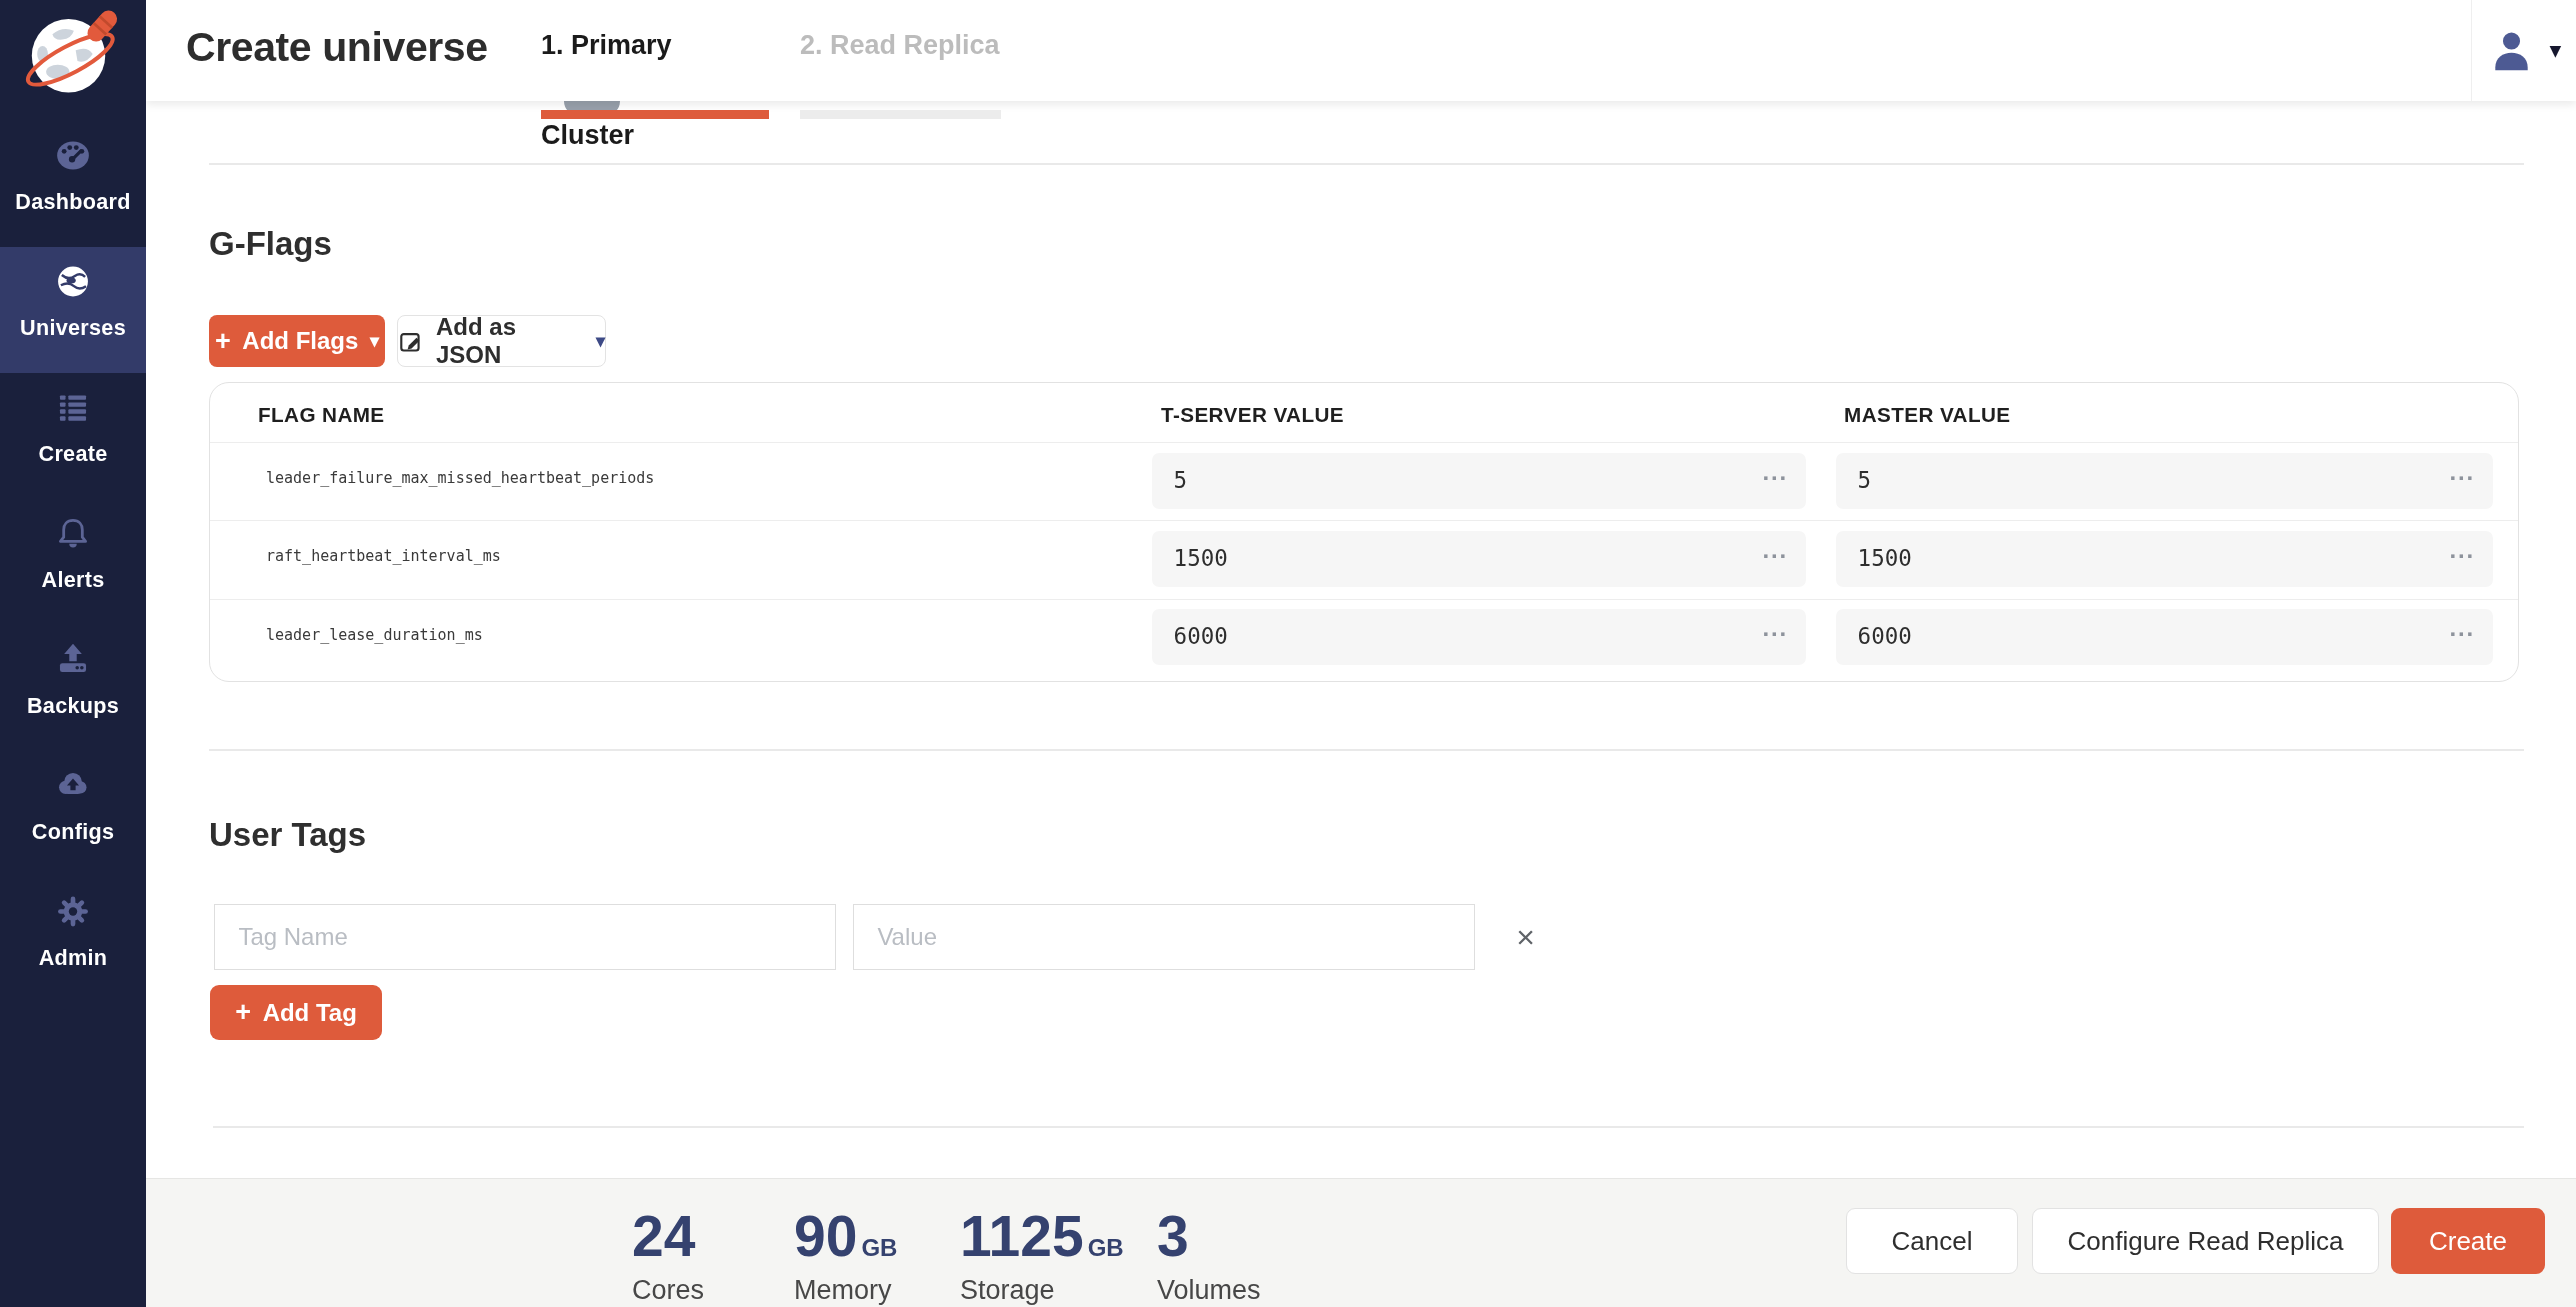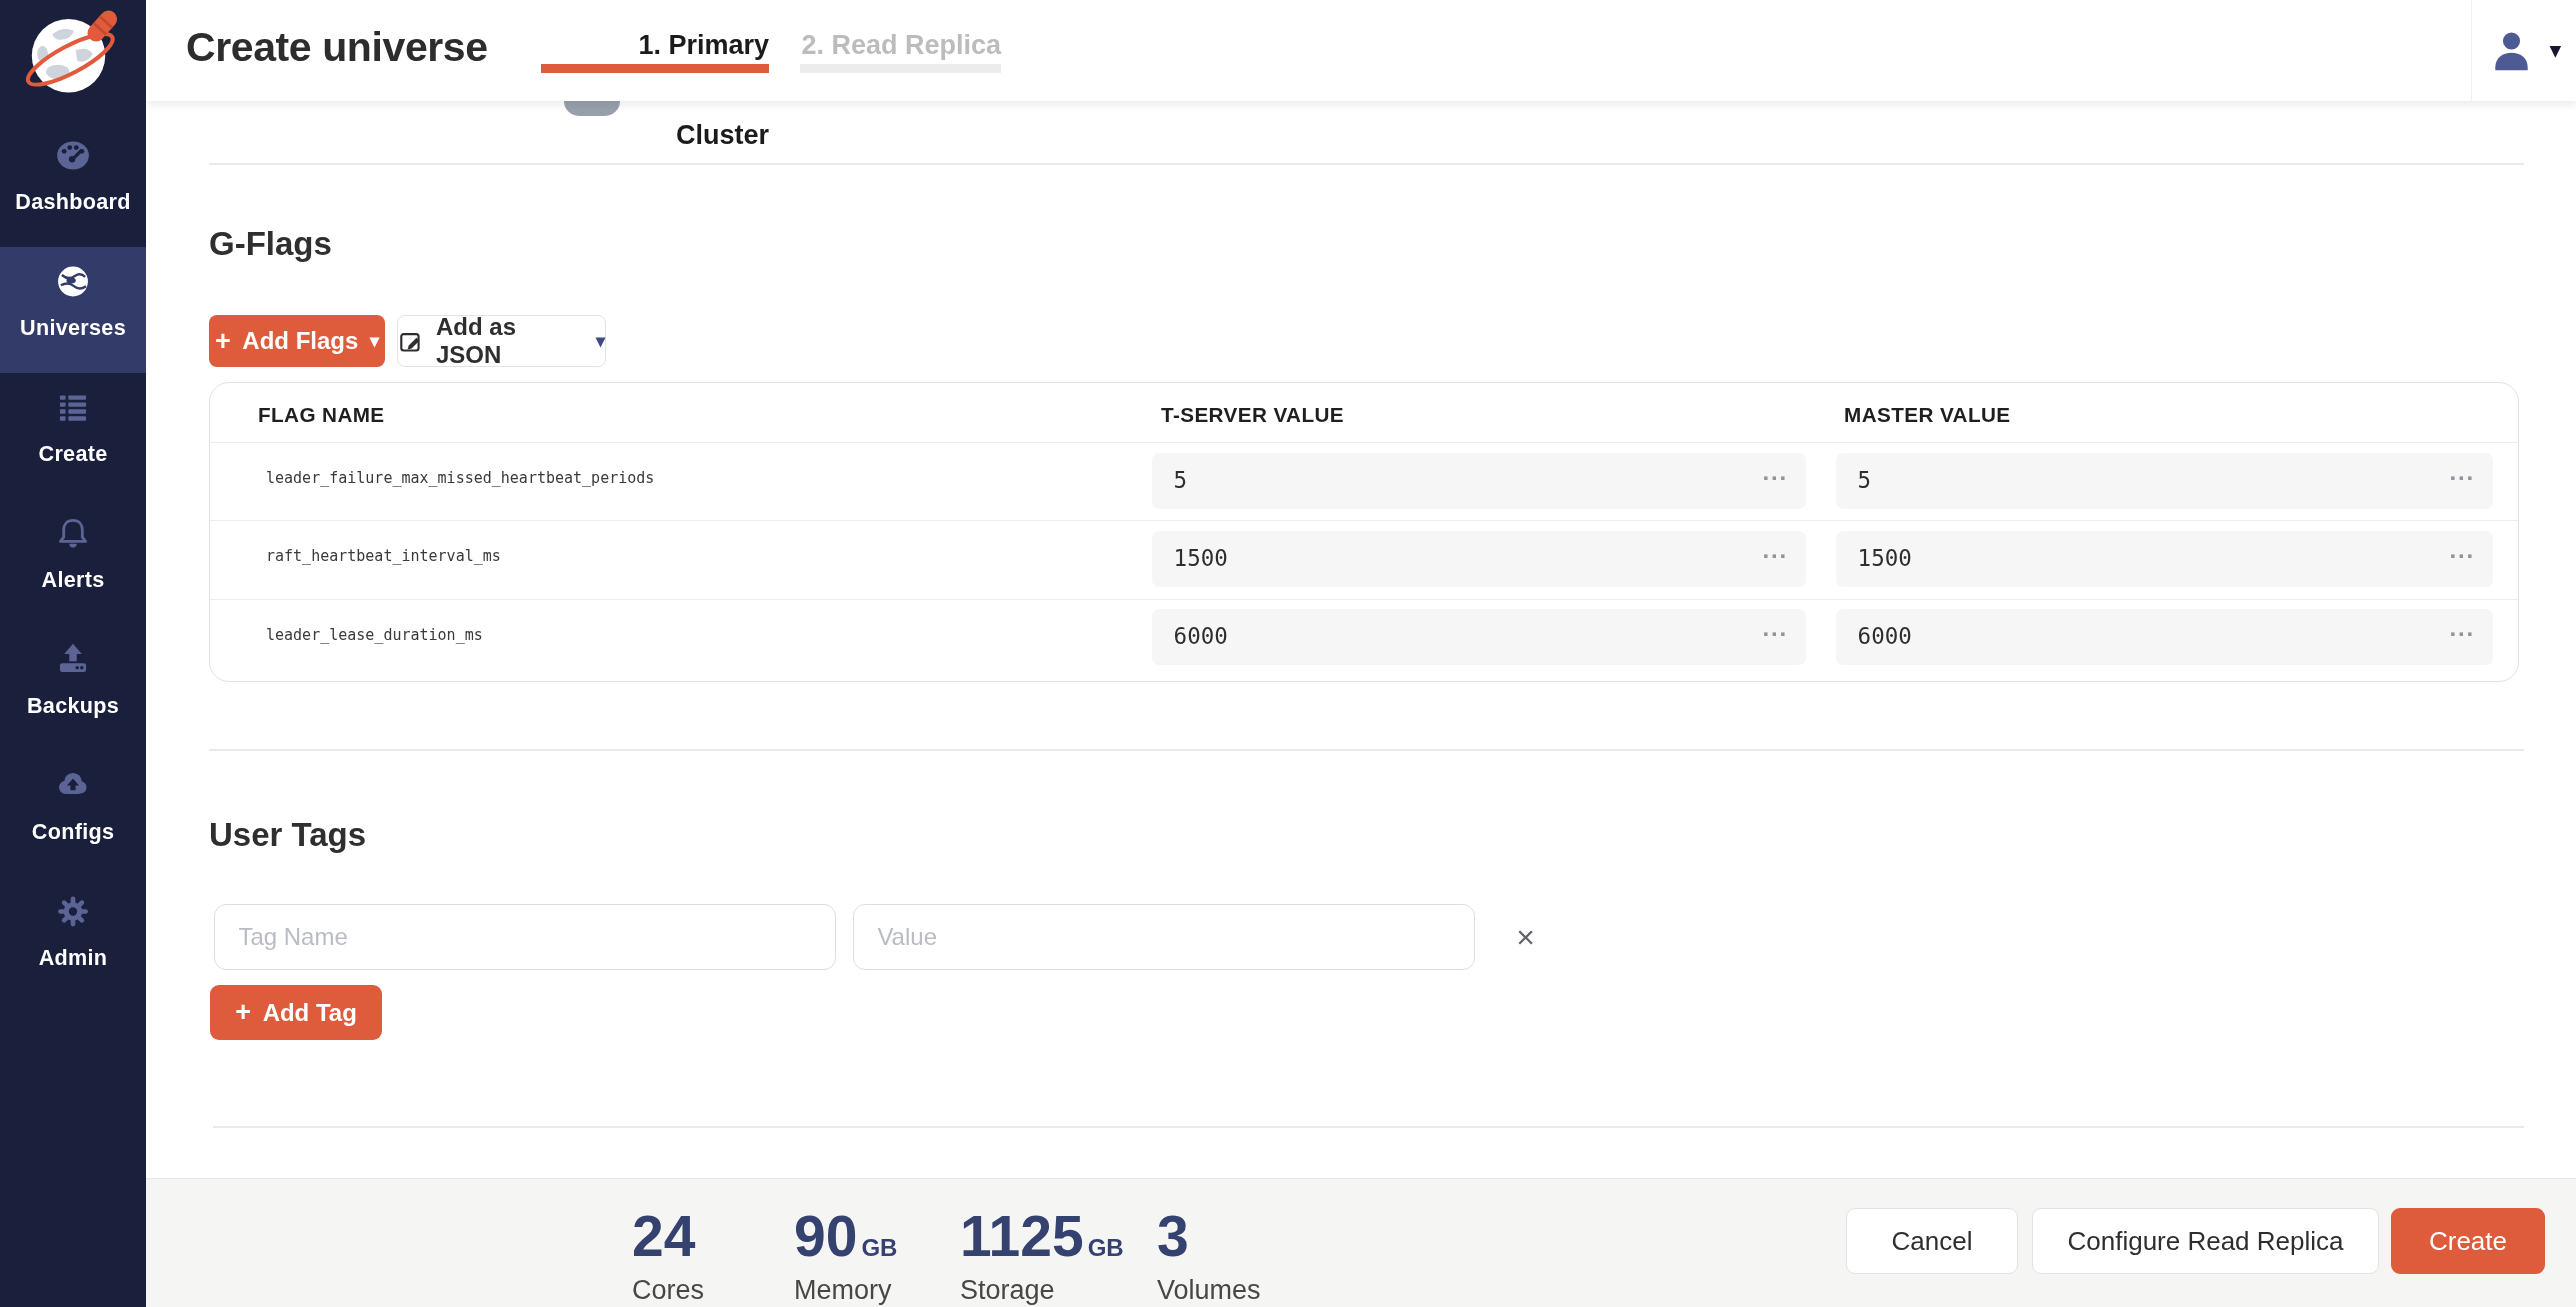--- a/index.html
+++ b/index.html
@@ -15,21 +15,21 @@
   .nav-icon{position:absolute;top:14.4px;left:50%;transform:translateX(-50%);width:41px;height:41px;}
   .nav-icon svg{width:41px;height:41px;display:block;}
   .nav-label{position:absolute;top:68px;left:0;width:100%;text-align:center;color:#FFFFFF;
              font-size:21.6px;font-weight:700;letter-spacing:0.3px;}
 
   
   .topbar{position:absolute;left:146px;top:0;width:2430px;height:101px;background:#fff;z-index:20;
           box-shadow:0 3.6px 8px rgba(0,0,0,0.08);}
   .page-title{position:absolute;left:40px;top:0;height:101px;line-height:95px;margin:0;
               font-size:41px;font-weight:700;color:#2D2D2D;letter-spacing:-0.4px;}
-  .tab{position:absolute;top:0;height:73px;line-height:90px;text-align:right;
+  .tab{position:absolute;top:0;height:119px;line-height:90px;text-align:left;
        font-size:27px;font-weight:700;color:#1B1B1B;cursor:pointer;}
   .tab .bar{position:absolute;left:0;bottom:0;width:100%;height:9px;}
   .tab.active .bar{background:#DE5B3B;}
   .tab.inactive{color:#BCBCBC;}
   .tab.inactive .bar{background:#ECECEC;}
   .tab1{left:395px;width:228px;}
   .tab2{left:654px;width:201px;}
   .user-sep{position:absolute;left:2325px;top:0;width:0.9px;height:101px;background:#EFEFEF;}
   .user-menu{position:absolute;left:2342px;top:23.4px;width:79px;height:54px;display:flex;
              align-items:center;gap:14.4px;cursor:pointer;}
@@ -61,21 +61,21 @@
   .gf-name{position:absolute;left:56px;font-family:"DejaVu Sans Mono",monospace;font-size:15px;color:#3A3A3A;}
   .gf-box{position:absolute;width:654px;height:56px;background:#F6F6F6;border-radius:7.2px;cursor:pointer;}
   .gf-box .val{position:absolute;left:21.6px;top:14.4px;font-family:"DejaVu Sans Mono",monospace;
                font-size:22.5px;color:#2E2E2E;}
   .gf-box .more{position:absolute;right:18px;top:5.4px;font-size:24px;font-weight:700;color:#8E939C;
                 letter-spacing:1.8px;cursor:pointer;}
   .col-ts{left:942px;}
   .col-ms{left:1626px;width:657px;}
 
   
-  .tag-input{position:absolute;height:66px;border:1.8px solid #DEDEDE;border-radius:12px;background:#fff;
+  .tag-input{position:absolute;height:66px;border:1.8px solid #DEDEDE;border-radius:0;background:#fff;
              font-family:"Liberation Sans",sans-serif;font-size:24px;color:#333;padding:0 23.4px;
              box-sizing:border-box;outline:none;}
   .tag-input::placeholder{color:#B9BDC3;}
   .remove-tag{position:absolute;left:1504px;top:916px;width:43px;height:43px;display:flex;
               align-items:center;justify-content:center;font-size:32px;color:#5F6368;cursor:pointer;}
   .btn-add-tag{left:210px;top:985px;width:172px;height:55px;font-size:24px;border-radius:9px;}
 
   
   .footerbar{position:absolute;left:146px;top:1178px;width:2430px;height:130px;background:#F5F5F3;
              border-top:1.8px solid #E6E6E4;box-sizing:border-box;z-index:15;}

